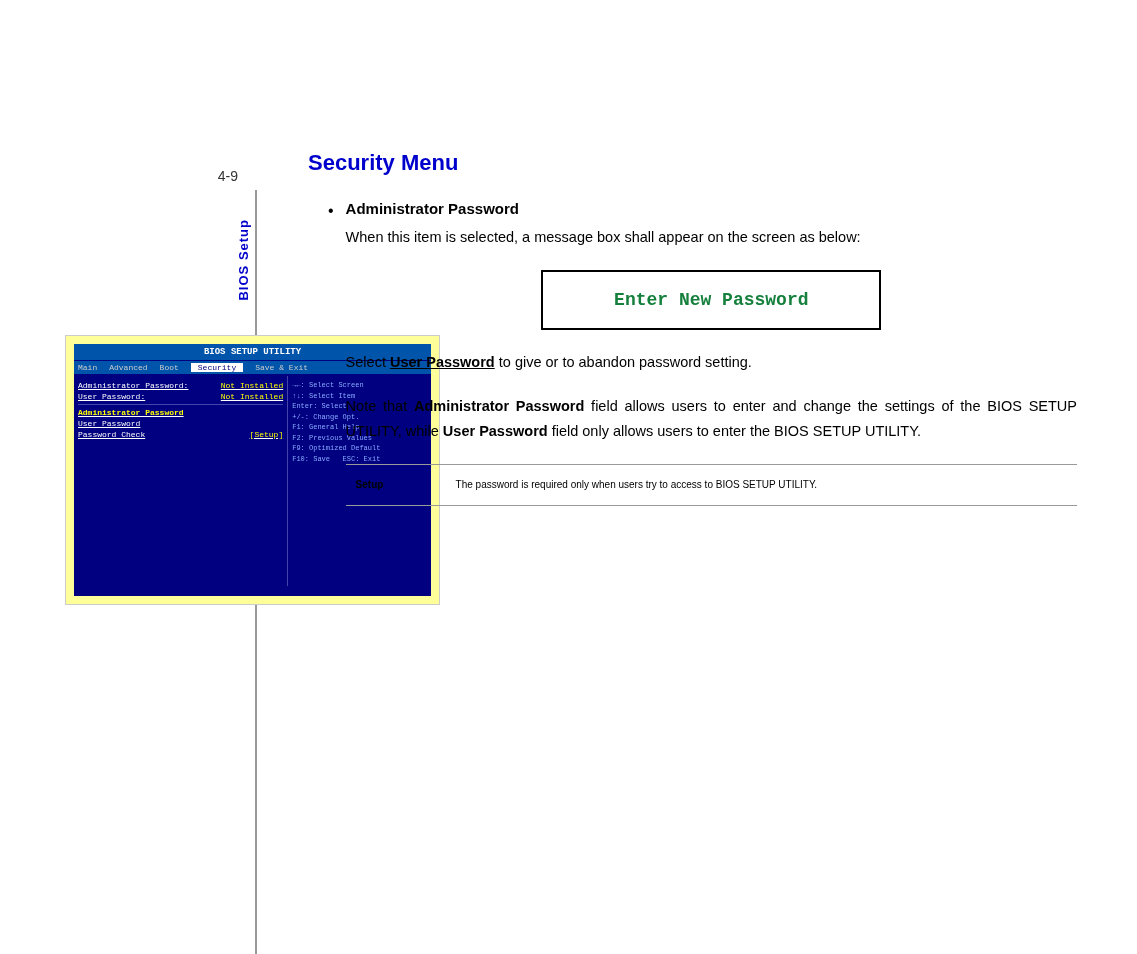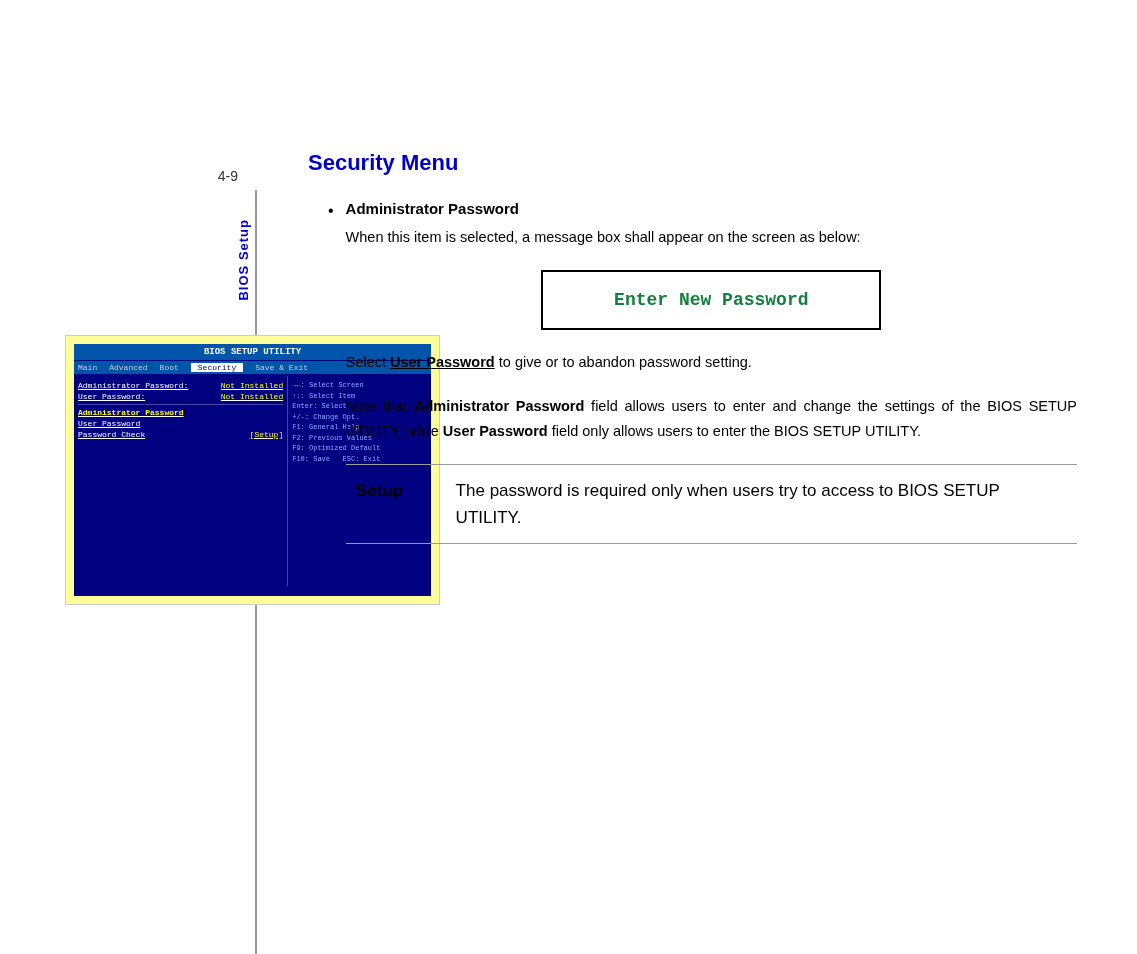--- a/index.html
+++ b/index.html
@@ -258,21 +258,21 @@
       border-top: 1px solid #999;
     }
 
     .check-table tr:last-child {
       border-bottom: 1px solid #999;
     }
 
     .check-table td {
       padding: 12px 10px;
       vertical-align: top;
-      font-size: 17px;
+      font-size: 10px;
       line-height: 1.6;
     }
 
     .check-table td:first-child {
       font-weight: bold;
       width: 100px;
       white-space: nowrap;
     }
   </style>
 </head>

